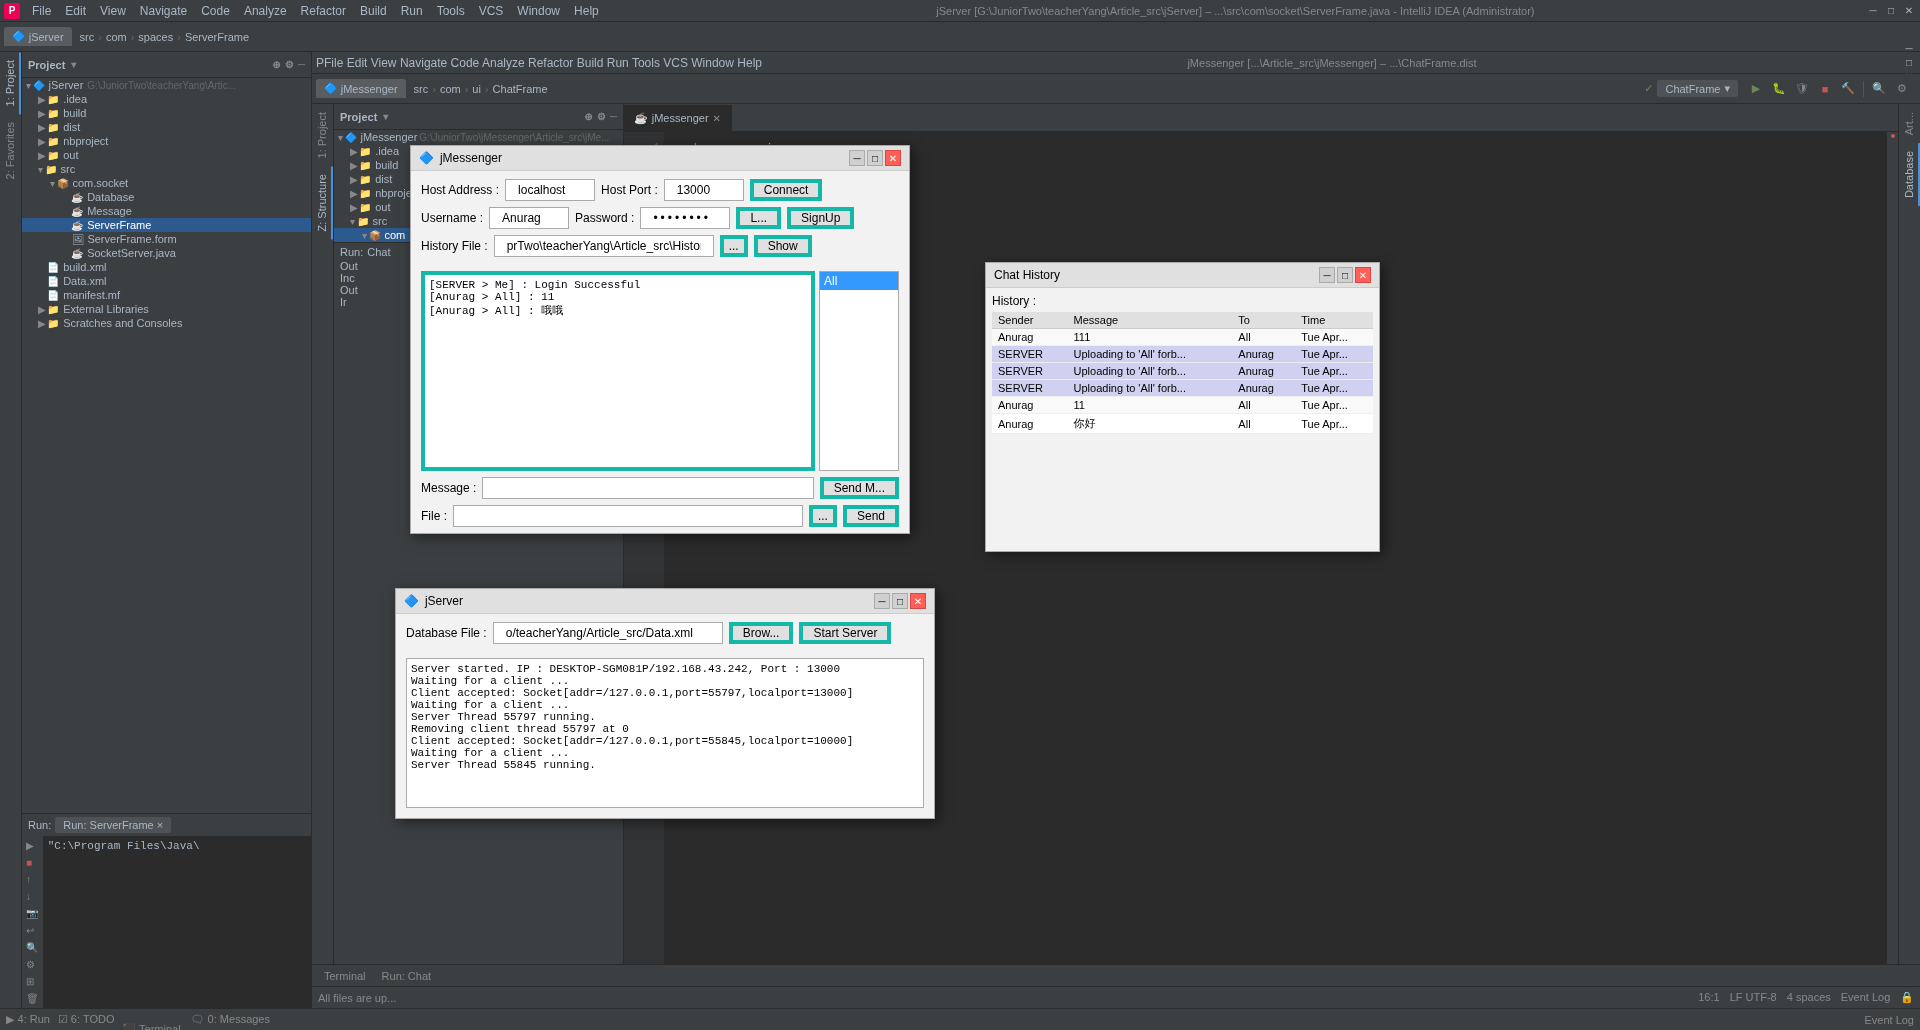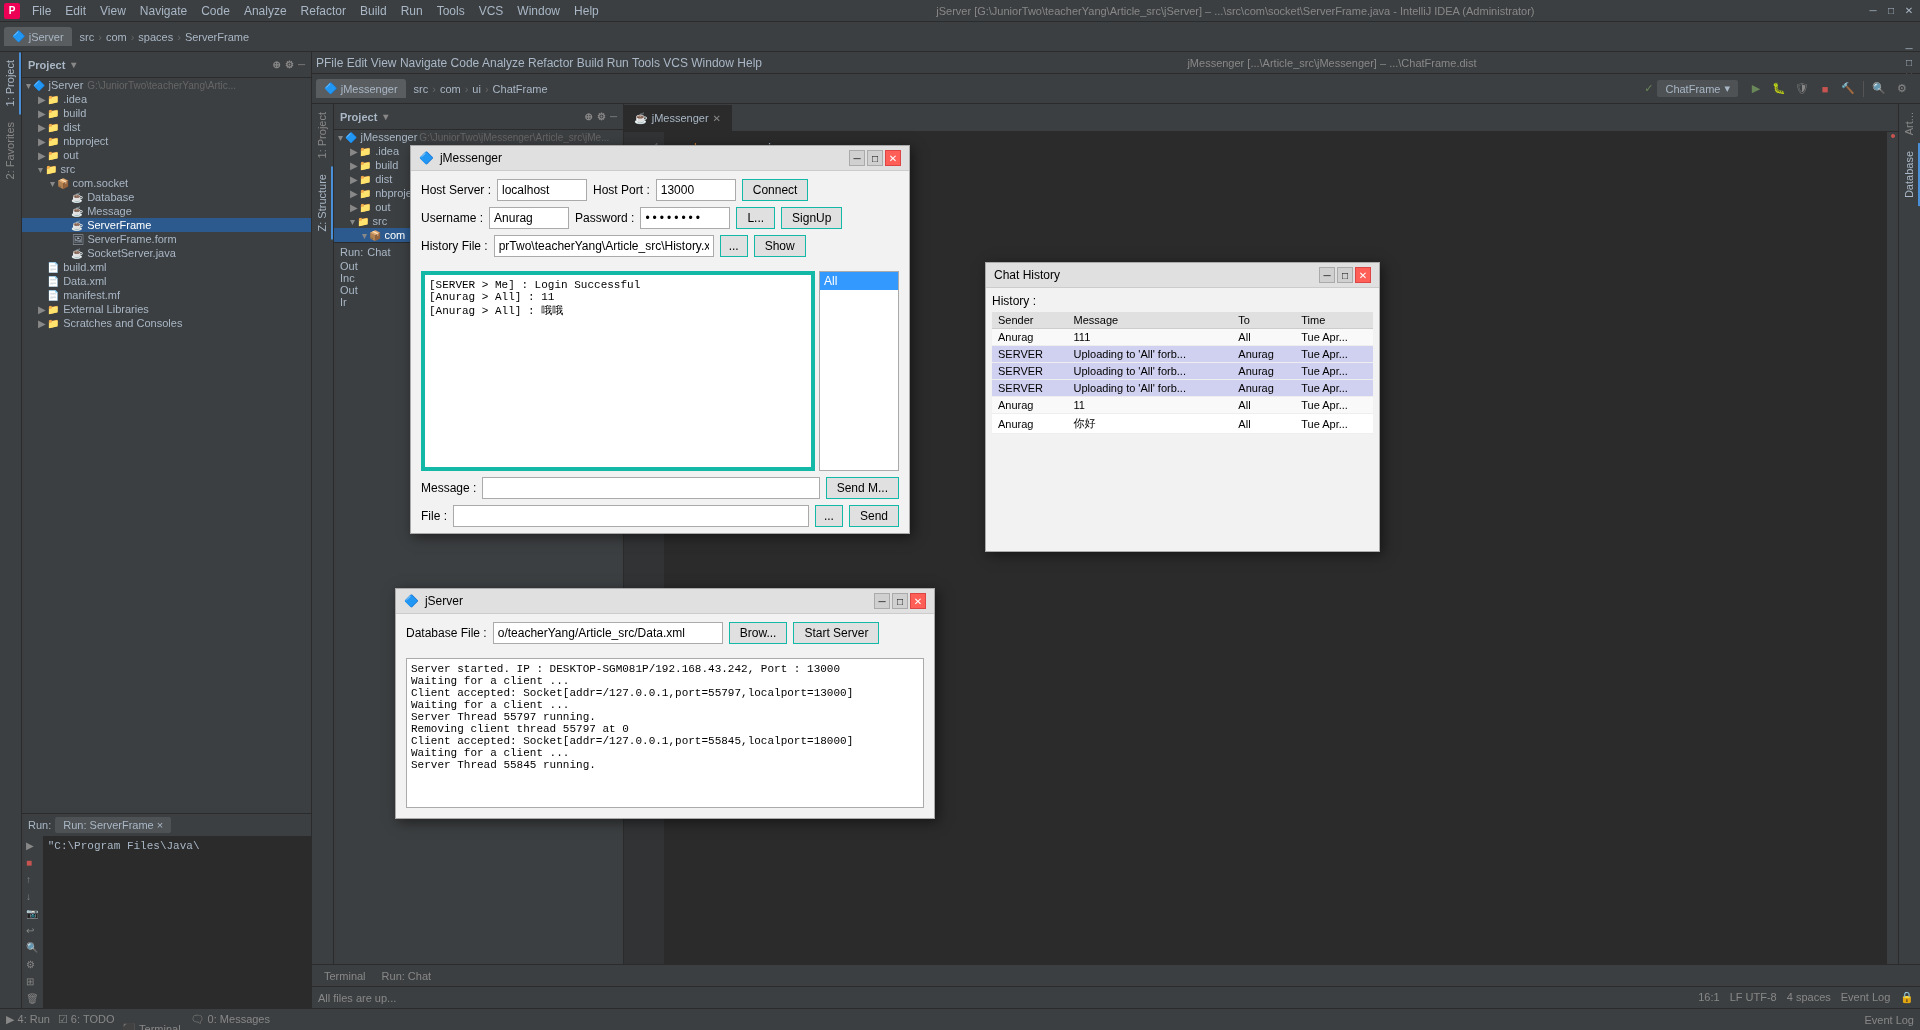--- a/index.html
+++ b/index.html
@@ -285,28 +285,28 @@
       gap: 6px;
     }
     .form-label {
       font-size: 12px;
       white-space: nowrap;
     }
     .form-input {
       height: 22px;
       border: 1px solid #aaa;
       background: white;
-      padding: 0 4px;
+      padding: 0 12px;
       font-size: 12px;
     }
     .form-btn {
       height: 22px;
       padding: 0 10px;
       background: #e0e0e0;
-      border: 1px solid #14b8a6;
+      border: 4px solid #14b8a6;
       cursor: pointer;
       font-size: 12px;
     }
     .chat-area {
       display: flex;
       margin: 0 10px 6px;
       gap: 4px;
     }
     .chat-messages {
       flex: 1;
@@ -872,21 +872,21 @@
     <span>🔷</span>
     <span class="float-title" style="margin-left:6px;">jMessenger</span>
     <div class="float-win-btn">─</div>
     <div class="float-win-btn">□</div>
     <div class="float-win-btn close-btn">✕</div>
   </div>
 
   <div class="jmessenger-form">
 
     <div class="form-row">
-      <span class="form-label">Host Server :</span>
+      <span class="form-label">Host Address :</span>
       <input class="form-input" style="width: 90px;" value="localhost">
       <span class="form-label">Host Port :</span>
       <input class="form-input" style="width: 80px;" value="13000">
       <button class="form-btn">Connect</button>
     </div>
 
     <div class="form-row">
       <span class="form-label">Username :</span>
       <input class="form-input" style="width: 80px;" value="Anurag">
       <span class="form-label">Password :</span>
@@ -946,21 +946,21 @@
     </div>
   </div>
 
   <div class="server-log">
     <div>Server started. IP : DESKTOP-SGM081P/192.168.43.242, Port : 13000</div>
     <div>Waiting for a client ...</div>
     <div>Client accepted: Socket[addr=/127.0.0.1,port=55797,localport=13000]</div>
     <div>Waiting for a client ...</div>
     <div>Server Thread 55797 running.</div>
     <div>Removing client thread 55797 at 0</div>
-    <div>Client accepted: Socket[addr=/127.0.0.1,port=55845,localport=18000]</div>
+    <div>Client accepted: Socket[addr=/127.0.0.1,port=55845,localport=10000]</div>
     <div>Waiting for a client ...</div>
     <div>Server Thread 55845 running.</div>
   </div>
 </div>
 
 <div class="floating-window chat-history-win">
   <div class="float-titlebar">
     <span class="float-title">Chat History</span>
     <div class="float-win-btn">─</div>
     <div class="float-win-btn">□</div>

